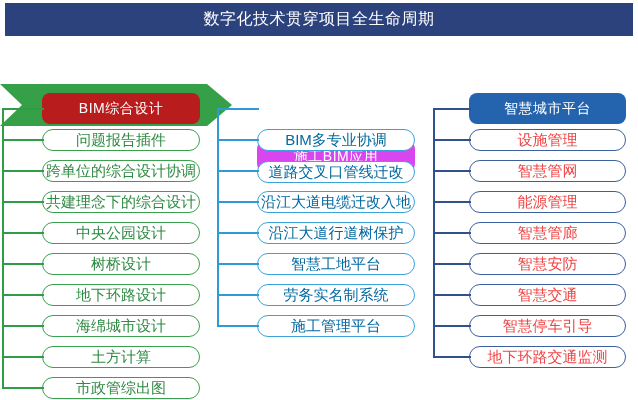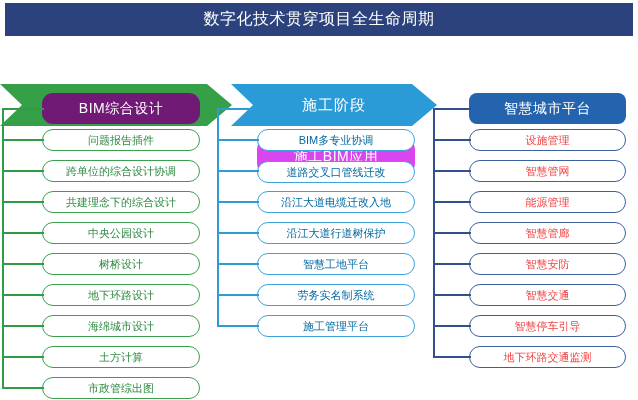--- a/index.html
+++ b/index.html
@@ -52,33 +52,33 @@
   .col.c2{left:215px;width:214px;}
   .col.c3{left:431px;width:207px;}
 
   .col-head{
     position:absolute;top:5px;height:31px;
     border-radius:8px;
     display:flex;align-items:center;justify-content:center;
     box-sizing:border-box;
   }
   .col-head .txt{color:#fff;font-size:14px;letter-spacing:.5px;}
-  .c1 .col-head{left:42px;right:14px;background:#701a75;border-radius:11px;}
+  .c1 .col-head{left:42px;right:14px;background:#b91c1c;}
   .c2 .col-head{left:42px;right:14px;background:#d946ef;margin-top:48px;}
   .c3 .col-head{left:38px;right:12px;background:#2463ae;}
 
   .items{position:absolute;top:41px;left:0;right:0;}
   .item{
     position:absolute;height:22px;
     border-radius:11px;
     background:#ffffff;
     box-sizing:border-box;
     display:flex;align-items:center;justify-content:center;
   }
-  .item .txt{font-size:11px;white-space:nowrap;}
+  .item .txt{font-size:15px;white-space:nowrap;}
   .c1 .item{left:42px;right:14px;border:1.4px solid #3aa04e;}
   .c1 .item .txt{color:#2f8a43;}
   .c2 .item{left:42px;right:14px;border:1.4px solid #3ba3da;}
   .c2 .item .txt{color:#0369a1;}
   .c3 .item{left:38px;right:12px;border:1.4px solid #3c5f9e;}
   .c3 .item .txt{color:#ef4444;}
 
   
   .spine{position:absolute;width:2px;}
   .c1 .spine{left:2px;background:#2f9d46;}
@@ -96,23 +96,20 @@
 <div id="root">
 
   <div class="title-bar">
     <span class="txt">数字化技术贯穿项目全生命周期</span>
   </div>
 
   <div class="arrows">
     <div class="arrow a1">
       <span class="txt">设计阶段</span>
     </div>
-    <div class="arrow a2">
-      <span class="txt">施工阶段</span>
-    </div>
   </div>
 
   <div class="col c1">
     <div class="col-head">
       <span class="txt">BIM综合设计</span>
     </div>
     <div class="items">
         <div class="item" style="top: 0px;">
           <span class="txt">问题报告插件</span>
         </div>

